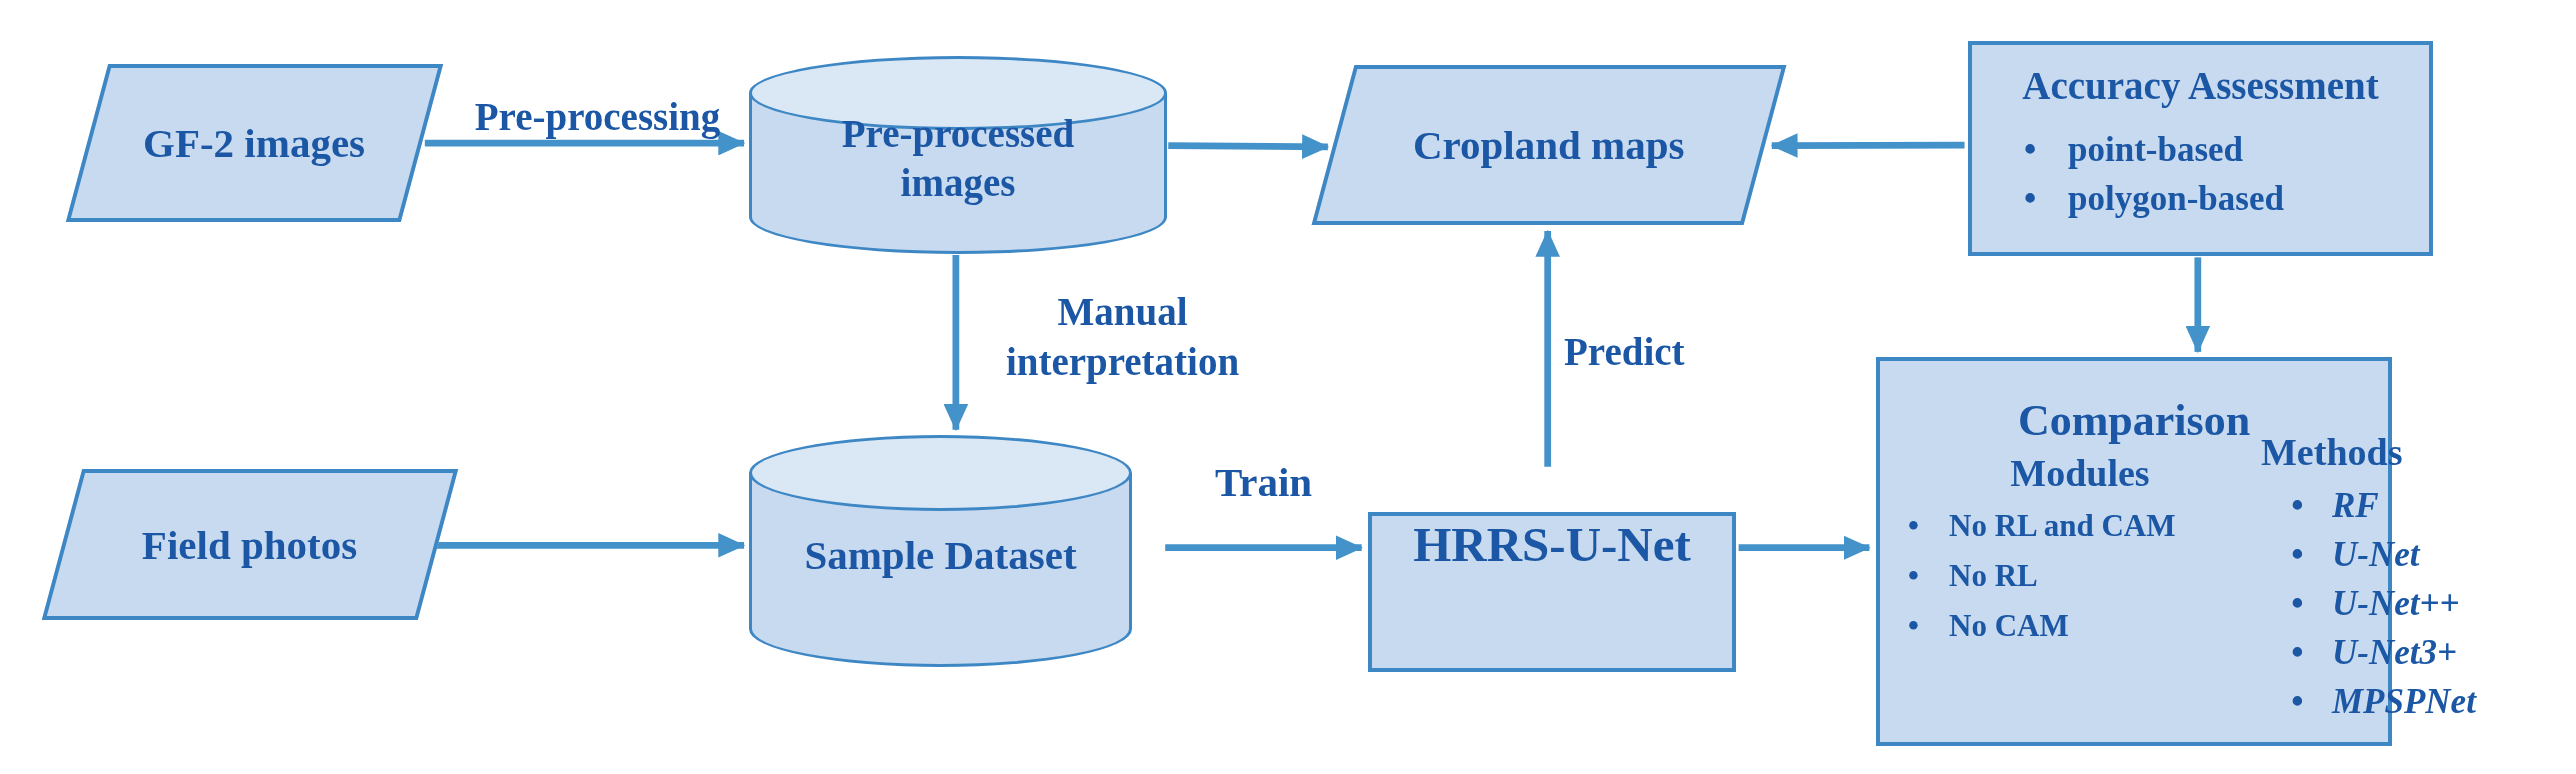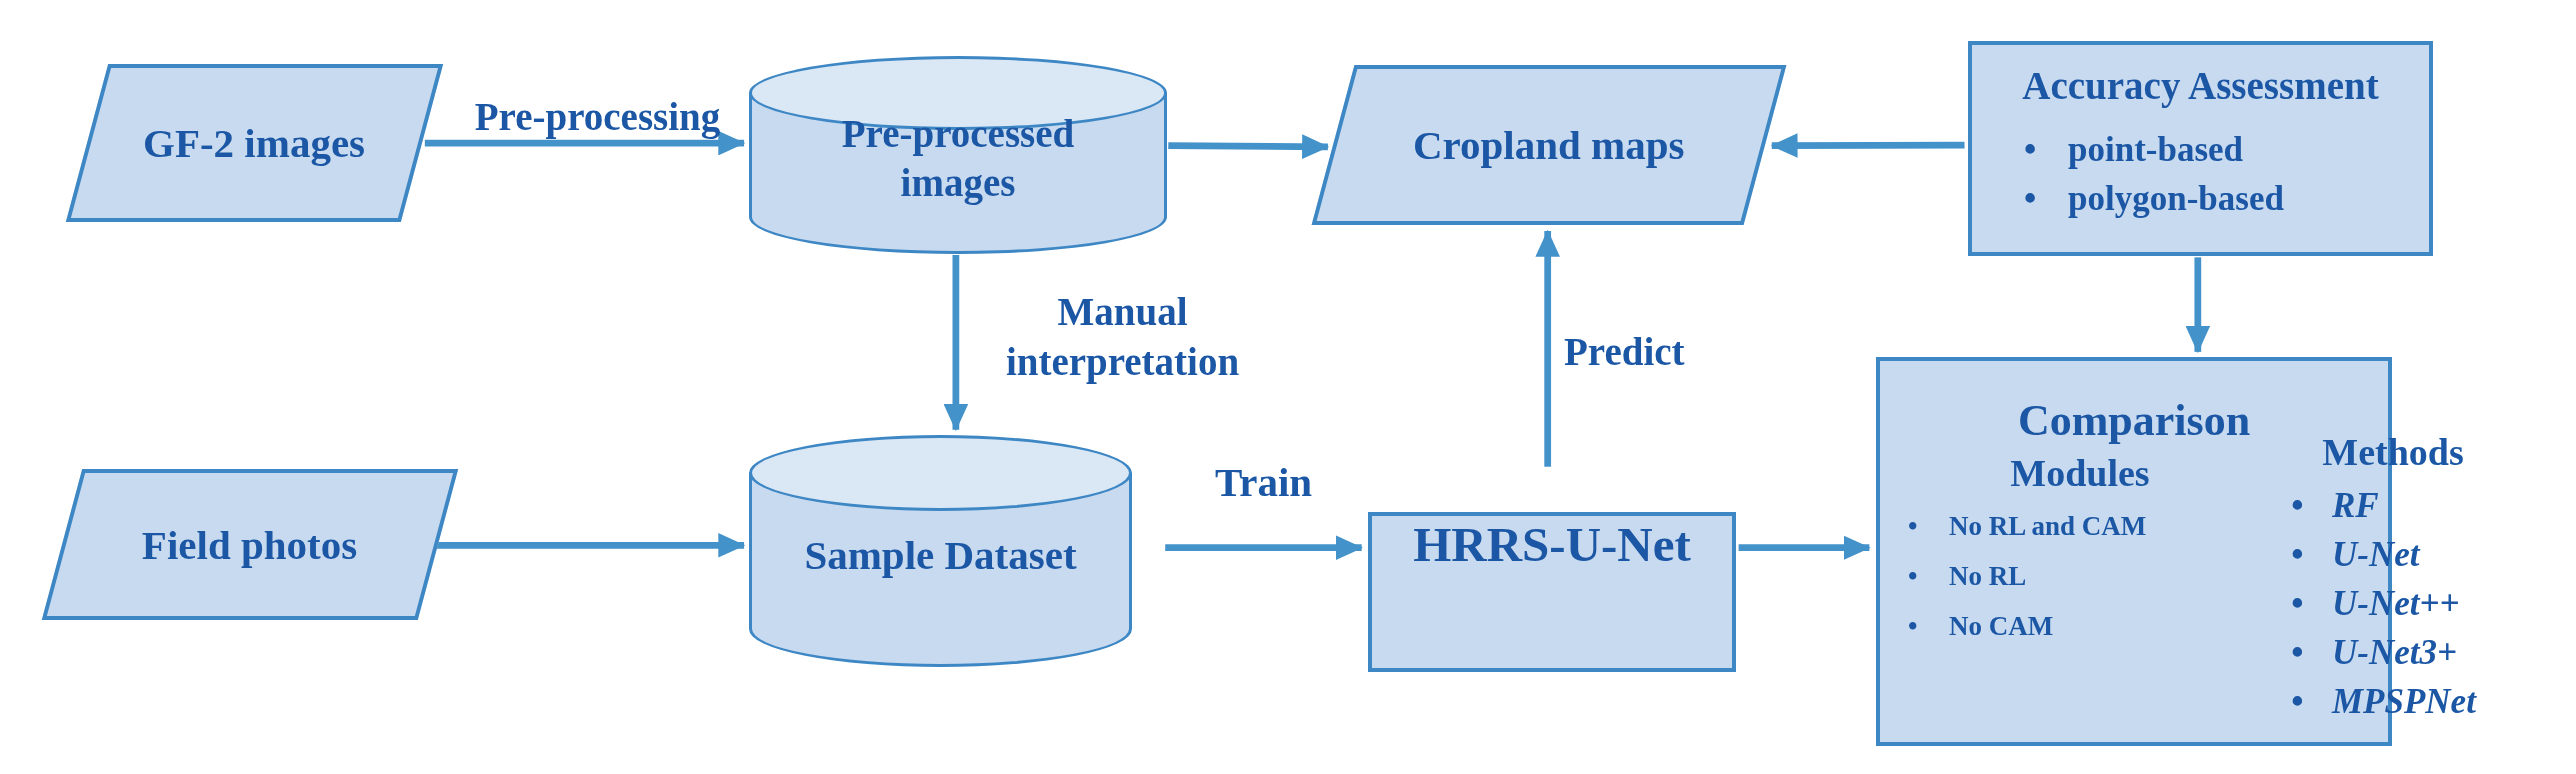--- a/index.html
+++ b/index.html
@@ -39,23 +39,23 @@
   .brow{position:relative;}
   .brow::before{content:"\2022";position:absolute;left:0;top:0;}
 
   #aa-list{left:52px;top:80px;font-size:35px;line-height:49px;}
   #aa-list .brow{padding-left:44px;}
   #aa-title{top:17px;font-size:39px;line-height:47px;}
 
   #cmp-title{top:32px;font-size:44px;line-height:55px;}
   #cmp-modules-heading{position:absolute;left:28px;top:92px;width:344px;text-align:center;
     font-size:38px;line-height:41px;}
-  #cmp-modules-list{left:28px;top:140px;font-size:27px;line-height:50px;}
+  #cmp-modules-list{left:28px;top:140px;font-size:31px;line-height:50px;}
   #cmp-modules-list .brow{padding-left:41px;}
-  #cmp-methods-heading{position:absolute;left:381px;top:71px;width:264px;text-align:center;
+  #cmp-methods-heading{position:absolute;left:381px;top:71px;width:264px;text-align:left;
     font-size:38px;line-height:41px;}
   #cmp-methods-list{left:411px;top:120px;font-size:35px;line-height:49px;font-style:italic;}
   #cmp-methods-list .brow{padding-left:41px;}
 
   
   .edge-label{position:absolute;text-align:center;white-space:nowrap;}
 </style>
 </head>
 <body>
 

